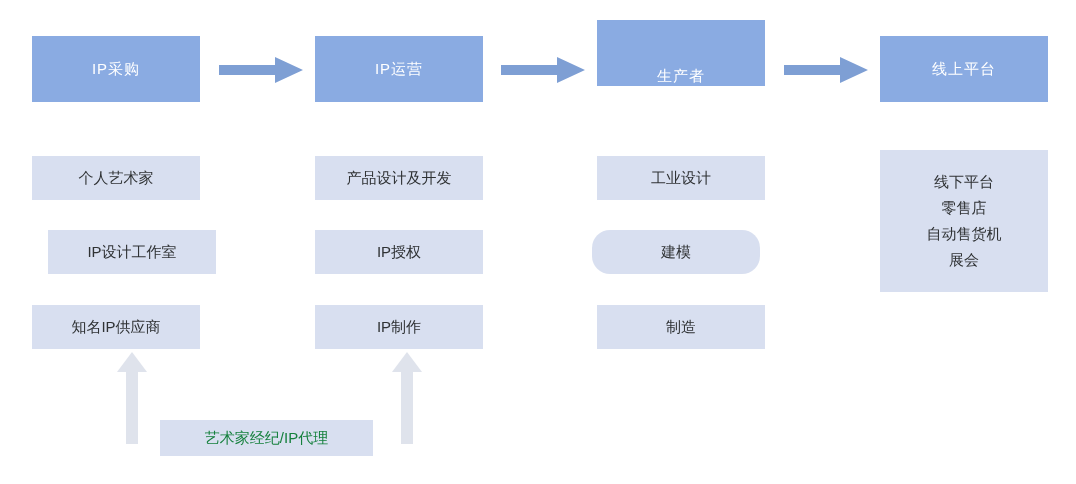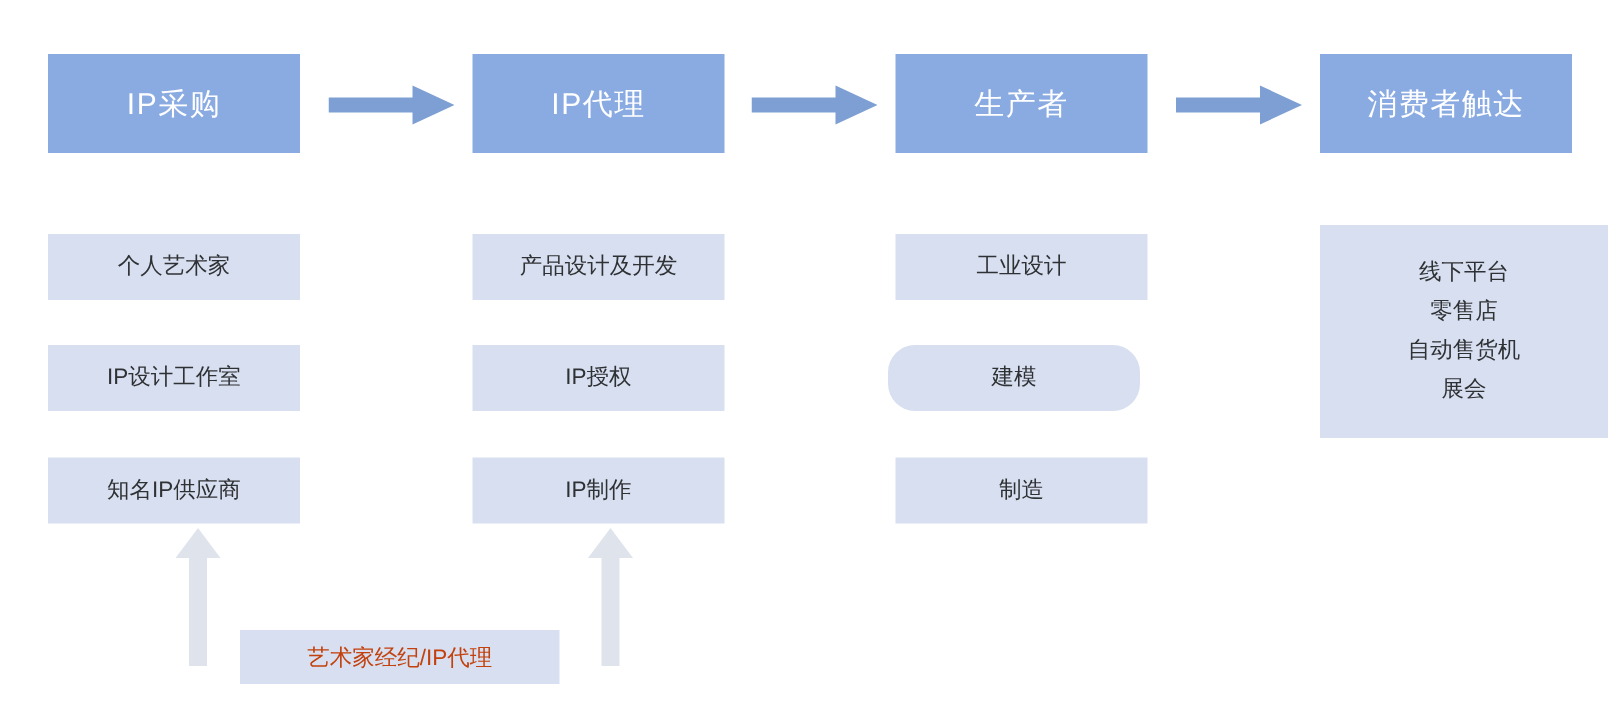--- a/index.html
+++ b/index.html
@@ -23,21 +23,21 @@
     position: absolute;
     width: 168px;
     height: 66px;
     background: #8aabe2;
     display: flex;
     align-items: center;
     justify-content: center;
   }
   .stage-box .stage-label {
     color: #ffffff;
-    font-size: 20px;
+    font-size: 15px;
     letter-spacing: 1px;
     white-space: nowrap;
   }
 
   
   .flow-arrow {
     position: absolute;
     width: 84px;
     height: 30px;
   }
@@ -55,36 +55,36 @@
   }
   .item-box .item-label {
     color: #2f3234;
     font-size: 15px;
     line-height: 26px;
     white-space: nowrap;
     text-align: right;
   }
 
   .item-row   { height: 44px; }
-  .item-block { padding: 6px 12px; }
+  .item-block { padding: 6px 0; }
 
   
   .feedback-box {
     position: absolute;
     left: 160px;
     top: 420px;
     width: 213px;
     height: 36px;
     background: #d8dff0;
     display: flex;
     align-items: center;
     justify-content: center;
   }
   .feedback-box .feedback-label {
-    color: #c2410c;
+    color: #15803d;
     font-size: 15px;
     white-space: nowrap;
   }
 
   
   .up-arrow {
     position: absolute;
     width: 34px;
     height: 92px;
   }
@@ -93,29 +93,29 @@
 </head>
 <body>
 
 <div id="canvas">
 
   <div class="stage-box" style="left:32px; top:36px;">
     <span class="stage-label">IP采购</span>
   </div>
 
   <div class="stage-box" style="left:315px; top:36px;">
-    <span class="stage-label">IP代理</span>
+    <span class="stage-label">IP运营</span>
   </div>
 
-  <div class="stage-box" style="left:597px; top:36px;">
+  <div class="stage-box" style="left:597px; top:20px;align-items:flex-end;">
     <span class="stage-label">生产者</span>
   </div>
 
   <div class="stage-box" style="left:880px; top:36px;">
-    <span class="stage-label">消费者触达</span>
+    <span class="stage-label">线上平台</span>
   </div>
 
   <div class="flow-arrow" style="left:219px; top:55px;">
     <svg viewBox="0 0 84 30" preserveAspectRatio="none">
       <polygon points="0,10 56,10 56,2 84,15 56,28 56,20 0,20" fill="#7e9fd4"></polygon>
     </svg>
   </div>
 
   <div class="flow-arrow" style="left:501px; top:55px;">
     <svg viewBox="0 0 84 30" preserveAspectRatio="none">
@@ -125,21 +125,21 @@
 
   <div class="flow-arrow" style="left:784px; top:55px;">
     <svg viewBox="0 0 84 30" preserveAspectRatio="none">
       <polygon points="0,10 56,10 56,2 84,15 56,28 56,20 0,20" fill="#7e9fd4"></polygon>
     </svg>
   </div>
 
   <div class="item-box item-row" style="left:32px; top:156px;">
     <span class="item-label">个人艺术家</span>
   </div>
-  <div class="item-box item-row" style="left:32px; top:230px;">
+  <div class="item-box item-row" style="left:48px; top:230px;">
     <span class="item-label">IP设计工作室</span>
   </div>
   <div class="item-box item-row" style="left:32px; top:305px;">
     <span class="item-label">知名IP供应商</span>
   </div>
 
   <div class="item-box item-row" style="left:315px; top:156px;">
     <span class="item-label">产品设计及开发</span>
   </div>
   <div class="item-box item-row" style="left:315px; top:305px;">

